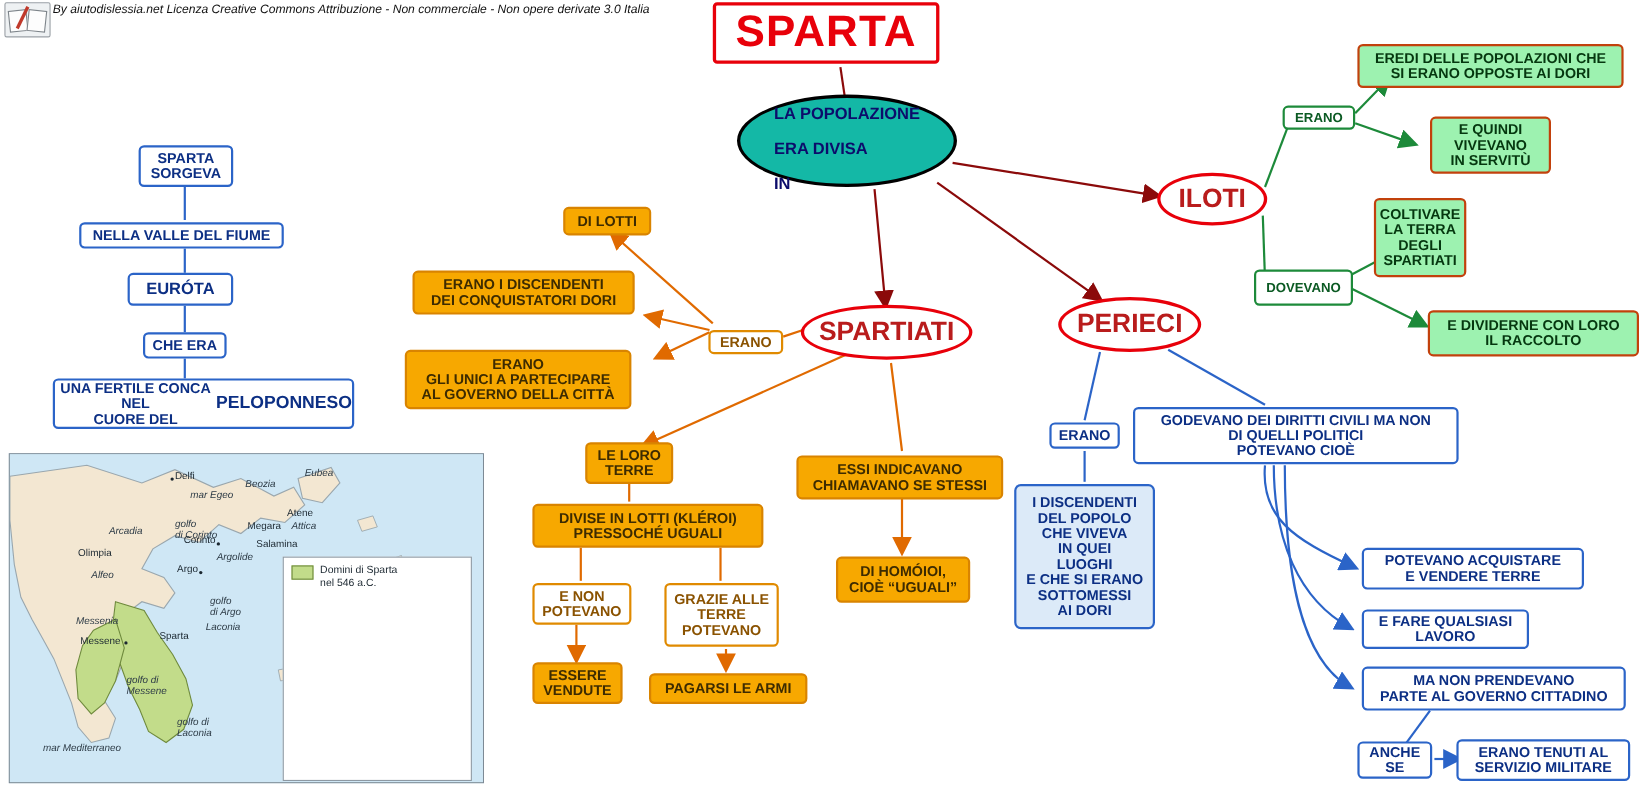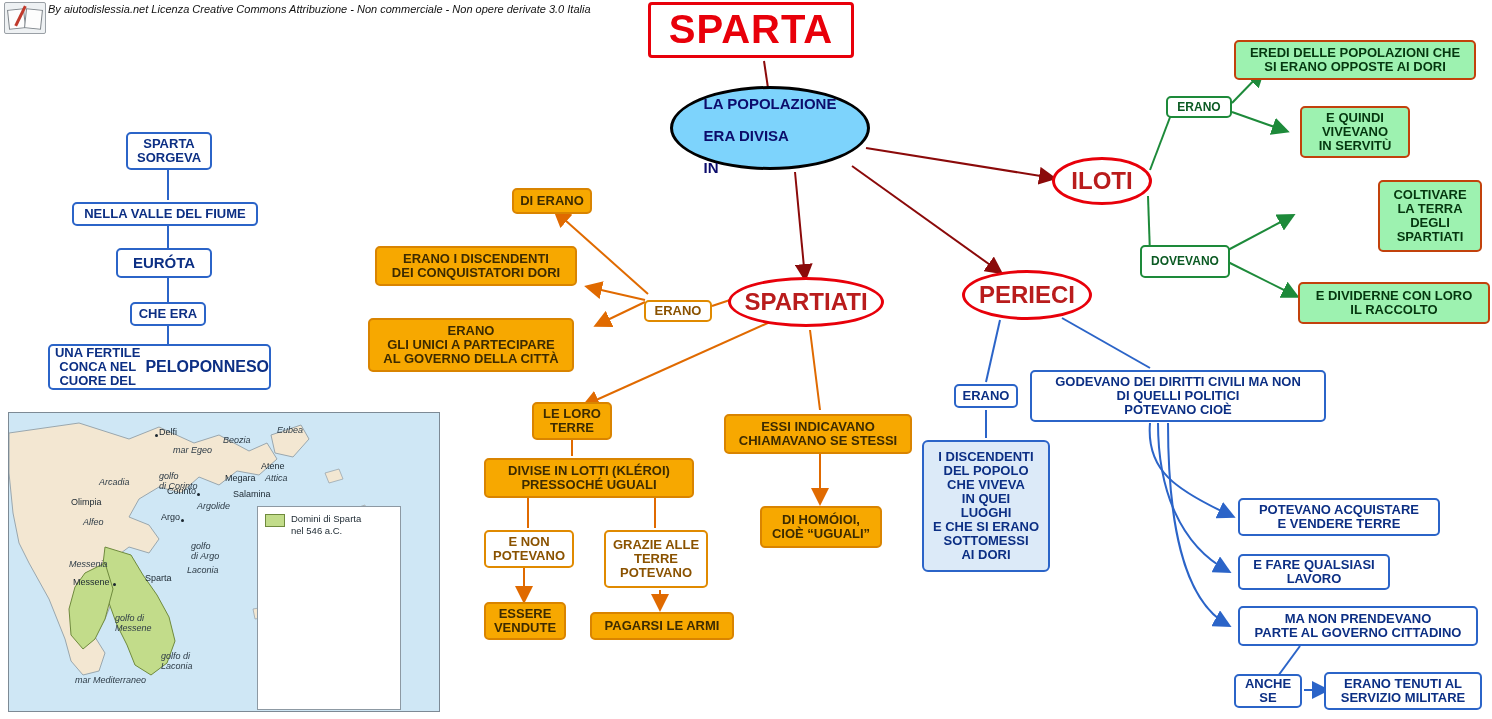--- a/index.html
+++ b/index.html
@@ -42,21 +42,21 @@
     line-height:1.08;
     white-space:pre-line;
   }
   .title-box {
     border:3px solid #e8000a; background:#ffffff;
     color:#e8000a; font-size:40px; letter-spacing:1px;
     border-radius:4px;
   }
   .ellipse-black {
     border:3px solid #000; border-radius:50%;
-    background:#7dd3fc; color:#0c0c6b; font-size:15px;
+    background:#14b8a6; color:#0c0c6b; font-size:15px;
   }
   .ellipse-black > span { display:block; text-align:left; }
   .ellipse-red {
     border:3px solid #e8000a; border-radius:50%;
     background:#ffffff; color:#b91c1c; font-size:24px;
   }
   .box-blue {
     border:2px solid #2b64c8; background:#ffffff;
     color:#0c2f84; font-size:13px; border-radius:5px;
   }
@@ -86,21 +86,21 @@
   .map-wrap {
     position:absolute; left:8px; top:412px; width:432px; height:300px;
     border:1px solid #7d8a95; background:#cfe7f5; box-sizing:border-box;
   }
   .map-sea { position:absolute; inset:0; background:#cfe7f5; }
   .map-label { position:absolute; font-size:9px; color:#2d3b46; }
   .map-label.it { font-style:italic; }
   .map-city { position:absolute; font-size:9px; color:#1b2730; }
   .map-dot { position:absolute; width:3px; height:3px; background:#1b2730; border-radius:50%; }
   .map-legend {
-    position:absolute; left:248px; top:93px; width:144px; height:204px;
+    position:absolute; left:248px; top:93px; width:172px; height:204px;
     background:#ffffff; border:1px solid #8d99a3; box-sizing:border-box;
     padding:6px 7px; font-size:9.5px; color:#1b2730; line-height:1.3;
   }
   .legend-row { display:flex; gap:6px; align-items:flex-start; margin-bottom:8px; }
   .legend-swatch { width:18px; height:11px; background:#c2dc8a; border:1px solid #6f8a3d; flex:0 0 auto; margin-top:1px; }
   .legend-note { text-align:justify; }
 </style>
 </head>
 <body>
 
@@ -186,32 +186,32 @@
 <div class="node ellipse-red" style="left:1052px; top:157px; width:100px; height:48px;">ILOTI</div>
 
 <div class="node box-green-white" style="left:1166px; top:96px; width:66px; height:22px;">ERANO</div>
 <div class="node box-green-white" style="left:1140px; top:245px; width:90px; height:33px;">DOVEVANO</div>
 
 <div class="node box-green" style="left:1234px; top:40px; width:242px; height:40px;">EREDI DELLE POPOLAZIONI CHE
 SI ERANO OPPOSTE AI DORI</div>
 <div class="node box-green" style="left:1300px; top:106px; width:110px; height:52px;">E QUINDI
 VIVEVANO
 IN SERVITÙ</div>
-<div class="node box-green" style="left:1378px; top:180px; width:104px; height:72px;">COLTIVARE
+<div class="node box-green" style="left:1249px; top:180px; width:84px; height:72px;">COLTIVARE
 LA TERRA
 DEGLI
 SPARTIATI</div>
 <div class="node box-green" style="left:1298px; top:282px; width:192px; height:42px;">E DIVIDERNE CON LORO
 IL RACCOLTO</div>
 
 <div class="node ellipse-red" style="left:728px; top:277px; width:156px; height:50px;">SPARTIATI</div>
 
 <div class="node box-orange-white" style="left:644px; top:300px; width:68px; height:22px;">ERANO</div>
 
-<div class="node box-orange" style="left:512px; top:188px; width:80px; height:26px;">DI ERANO</div>
+<div class="node box-orange" style="left:512px; top:188px; width:80px; height:26px;">DI LOTTI</div>
 <div class="node box-orange" style="left:375px; top:246px; width:202px; height:40px;">ERANO I DISCENDENTI
 DEI CONQUISTATORI DORI</div>
 <div class="node box-orange" style="left:368px; top:318px; width:206px; height:54px;">ERANO
 GLI UNICI A PARTECIPARE
 AL GOVERNO DELLA CITTÀ</div>
 
 <div class="node box-orange" style="left:532px; top:402px; width:80px; height:38px;">LE LORO
 TERRE</div>
 <div class="node box-orange" style="left:484px; top:458px; width:210px; height:40px;">DIVISE IN LOTTI (KLÉROI)
 PRESSOCHÉ UGUALI</div>
@@ -253,21 +253,21 @@
 <div class="node box-blue" style="left:1234px; top:674px; width:68px; height:34px;">ANCHE
 SE</div>
 <div class="node box-blue" style="left:1324px; top:672px; width:158px; height:38px;">ERANO TENUTI AL
 SERVIZIO MILITARE</div>
 
 <div class="node box-blue" style="left:126px; top:132px; width:86px; height:38px;">SPARTA
 SORGEVA</div>
 <div class="node box-blue" style="left:72px; top:202px; width:186px; height:24px;">NELLA VALLE DEL FIUME</div>
 <div class="node box-blue box-blue-lg" style="left:116px; top:248px; width:96px; height:30px;">EURÓTA</div>
 <div class="node box-blue" style="left:130px; top:302px; width:76px; height:24px;">CHE ERA</div>
-<div class="node box-blue" style="left:48px; top:344px; width:223px; height:46px;">UNA  FERTILE CONCA NEL
+<div class="node box-blue" style="left:48px; top:344px; width:274px; height:46px;">UNA  FERTILE CONCA NEL
 CUORE DEL <span style="font-size:16px">PELOPONNESO</span></div>
 
 <div class="map-wrap">
   <div class="map-sea"></div>
   <svg viewBox="0 0 432 300" width="432" height="300" style="position:absolute;left:0;top:0">
 
     <path d="M0 20 L70 10 L120 26 L150 14 L185 30 L210 22 L240 38 L258 30 L268 46
              L250 62 L228 58 L210 72 L190 64 L172 80 L150 74 L130 86 L120 104
              L140 112 L150 126 L140 140 L120 134 L104 146 L92 168 L104 186 L96 206
              L86 224 L96 240 L90 258 L74 262 L62 248 L56 226 L48 206 L40 186
@@ -281,21 +281,21 @@
     <path d="M366 140 L378 138 L380 148 L368 150 Z" fill="#f3e7d2" stroke="#9aa7ae" stroke-width="0.8"></path>
     <path d="M326 150 L336 148 L338 156 L328 158 Z" fill="#f3e7d2" stroke="#9aa7ae" stroke-width="0.8"></path>
     <path d="M244 196 L256 194 L258 204 L246 206 Z" fill="#f3e7d2" stroke="#9aa7ae" stroke-width="0.8"></path>
 
     <path d="M96 134 L122 142 L134 162 L148 182 L160 204 L166 228 L158 250
              L142 262 L126 252 L118 232 L108 212 L100 190 L92 168 Z" fill="#c2dc8a" stroke="#6f8a3d" stroke-width="1"></path>
     <path d="M76 160 L96 150 L104 176 L96 206 L86 226 L74 236 L62 222 L60 196 L66 174 Z" fill="#c2dc8a" stroke="#6f8a3d" stroke-width="1"></path>
   </svg>
 
   <div class="map-label it" style="left:164px; top:32px;">mar Egeo</div>
-  <div class="map-label it" style="left:30px; top:262px;margin-left:36px;">mar Mediterraneo</div>
+  <div class="map-label it" style="left:30px; top:262px;">mar Mediterraneo</div>
   <div class="map-label it" style="left:150px; top:58px;">golfo<br>di Corinto</div>
   <div class="map-label it" style="left:182px; top:128px;">golfo<br>di Argo</div>
   <div class="map-label it" style="left:106px; top:200px;">golfo di<br>Messene</div>
   <div class="map-label it" style="left:152px; top:238px;">golfo di<br>Laconia</div>
 
   <div class="map-label it" style="left:268px; top:12px;">Eubea</div>
   <div class="map-label it" style="left:214px; top:22px;">Beozia</div>
   <div class="map-label it" style="left:90px; top:64px;">Arcadia</div>
   <div class="map-label it" style="left:256px; top:60px;">Attica</div>
   <div class="map-label it" style="left:188px; top:88px;">Argolide</div>

